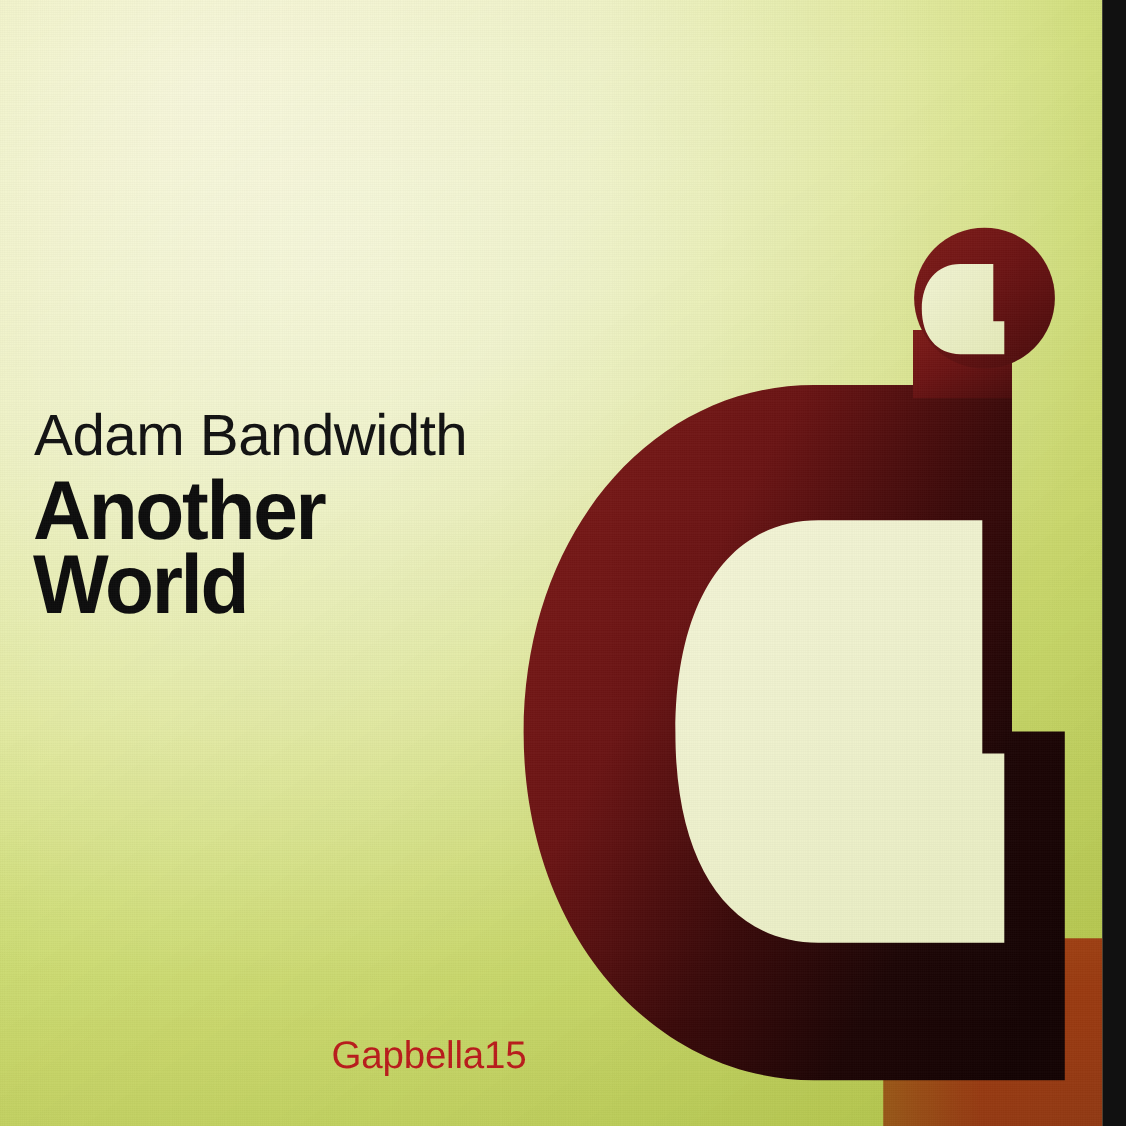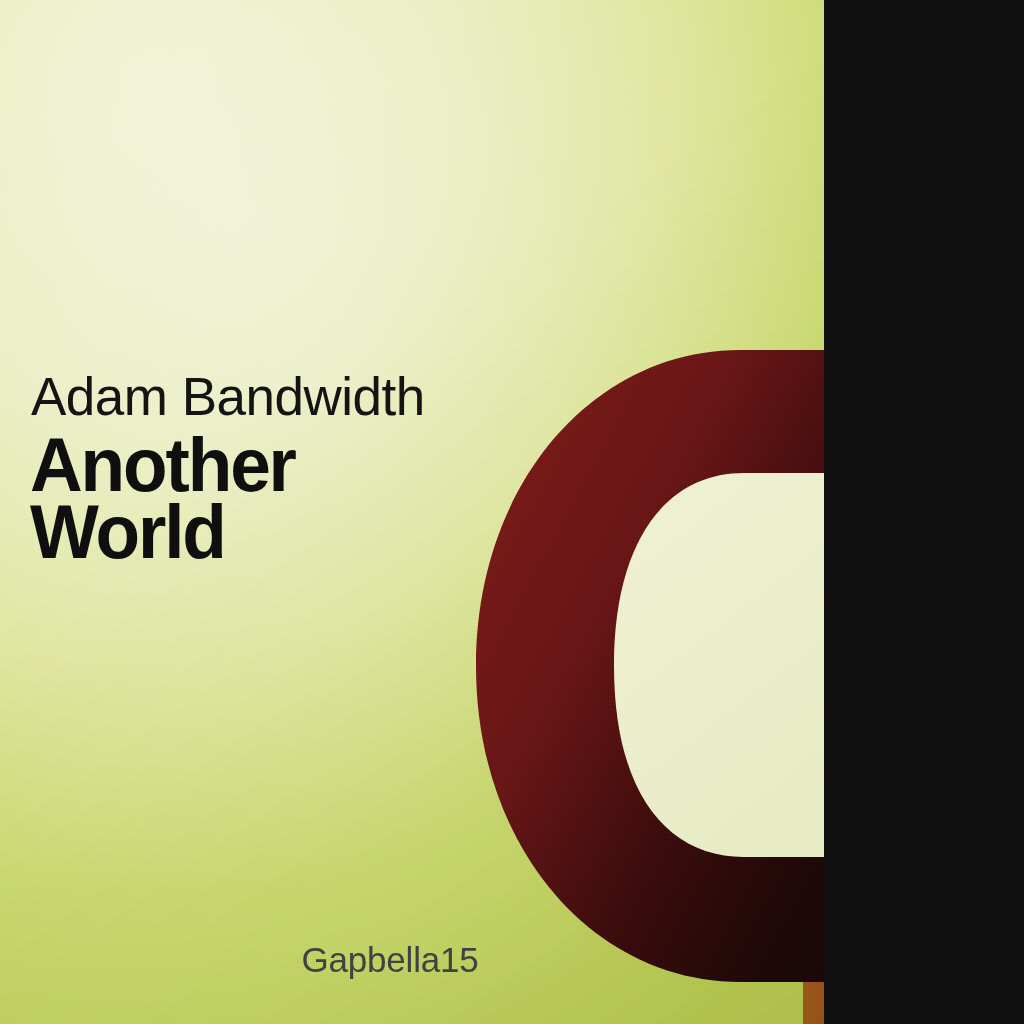--- a/index.html
+++ b/index.html
@@ -2,21 +2,21 @@
 <html><head>
 <meta charset="utf-8">
 <style>
   html, body {
     margin: 0;
     padding: 0;
     background: #111;
   }
   #cover {
     position: relative;
-    width: 824px;
+    width: 1002px;
     height: 1024px;
     overflow: hidden;
     font-family: "Liberation Sans", sans-serif;
     background: #eef0c8;
     user-select: none;
   }
 
   
   .bg-base {
     position: absolute;
@@ -101,21 +101,21 @@
   .title .line2 { display: block; }
   .label {
     position: absolute;
     left: 0;
     top: 940px;
     width: 780px;
     text-align: center;
     font-size: 35px;
     font-weight: 400;
     letter-spacing: -0.2px;
-    color: #404040;
+    color: #b91c1c;
   }
 </style>
 </head>
 <body>
 
 <div id="cover">
 
   <div class="bg-base"></div>
   <div class="bg-warm"></div>
   <div class="bg-vign"></div>

